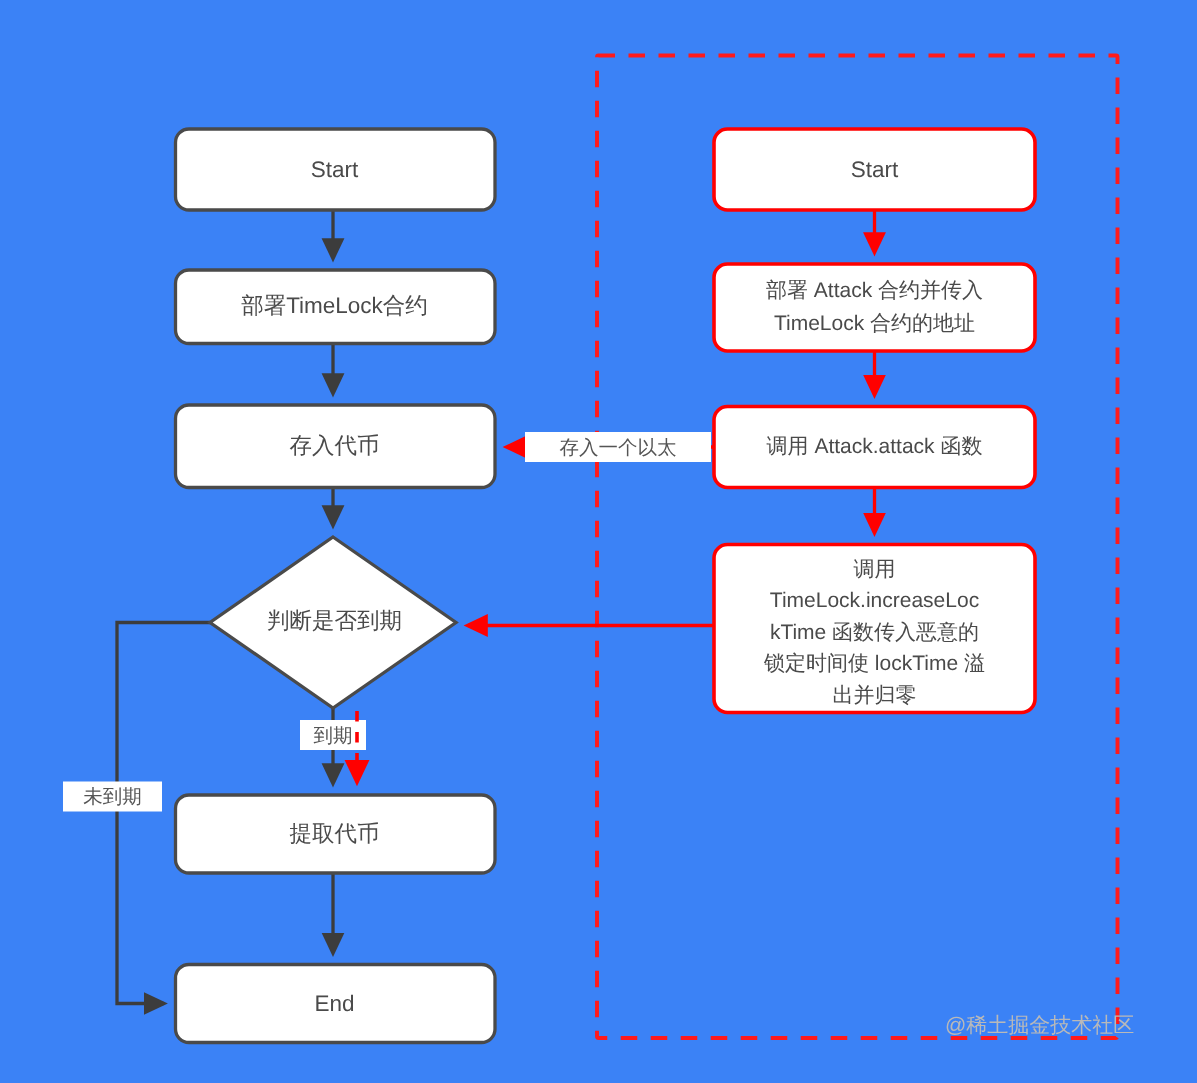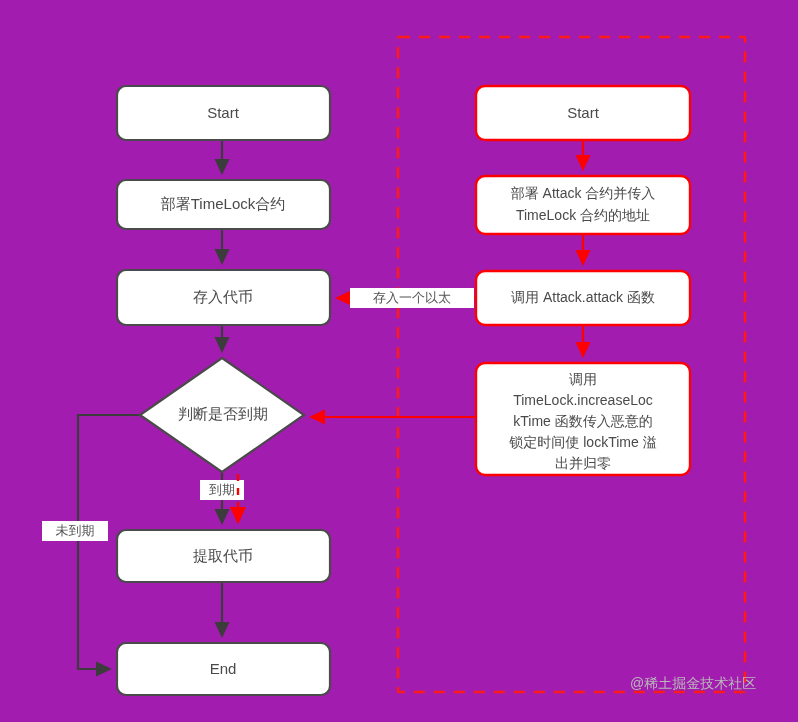--- a/index.html
+++ b/index.html
@@ -7,21 +7,21 @@
     padding: 0;
     background: #ffffff;
   }
   body {
     font-family: "Liberation Sans", "DejaVu Sans", sans-serif;
   }
   #canvas {
     position: relative;
     width: 798px;
     height: 722px;
-    background: #a21caf;
+    background: #3b82f6;
     overflow: hidden;
   }
   #diagram-svg {
     position: absolute;
     left: 0;
     top: 0;
     width: 798px;
     height: 722px;
   }
   .node-label {

